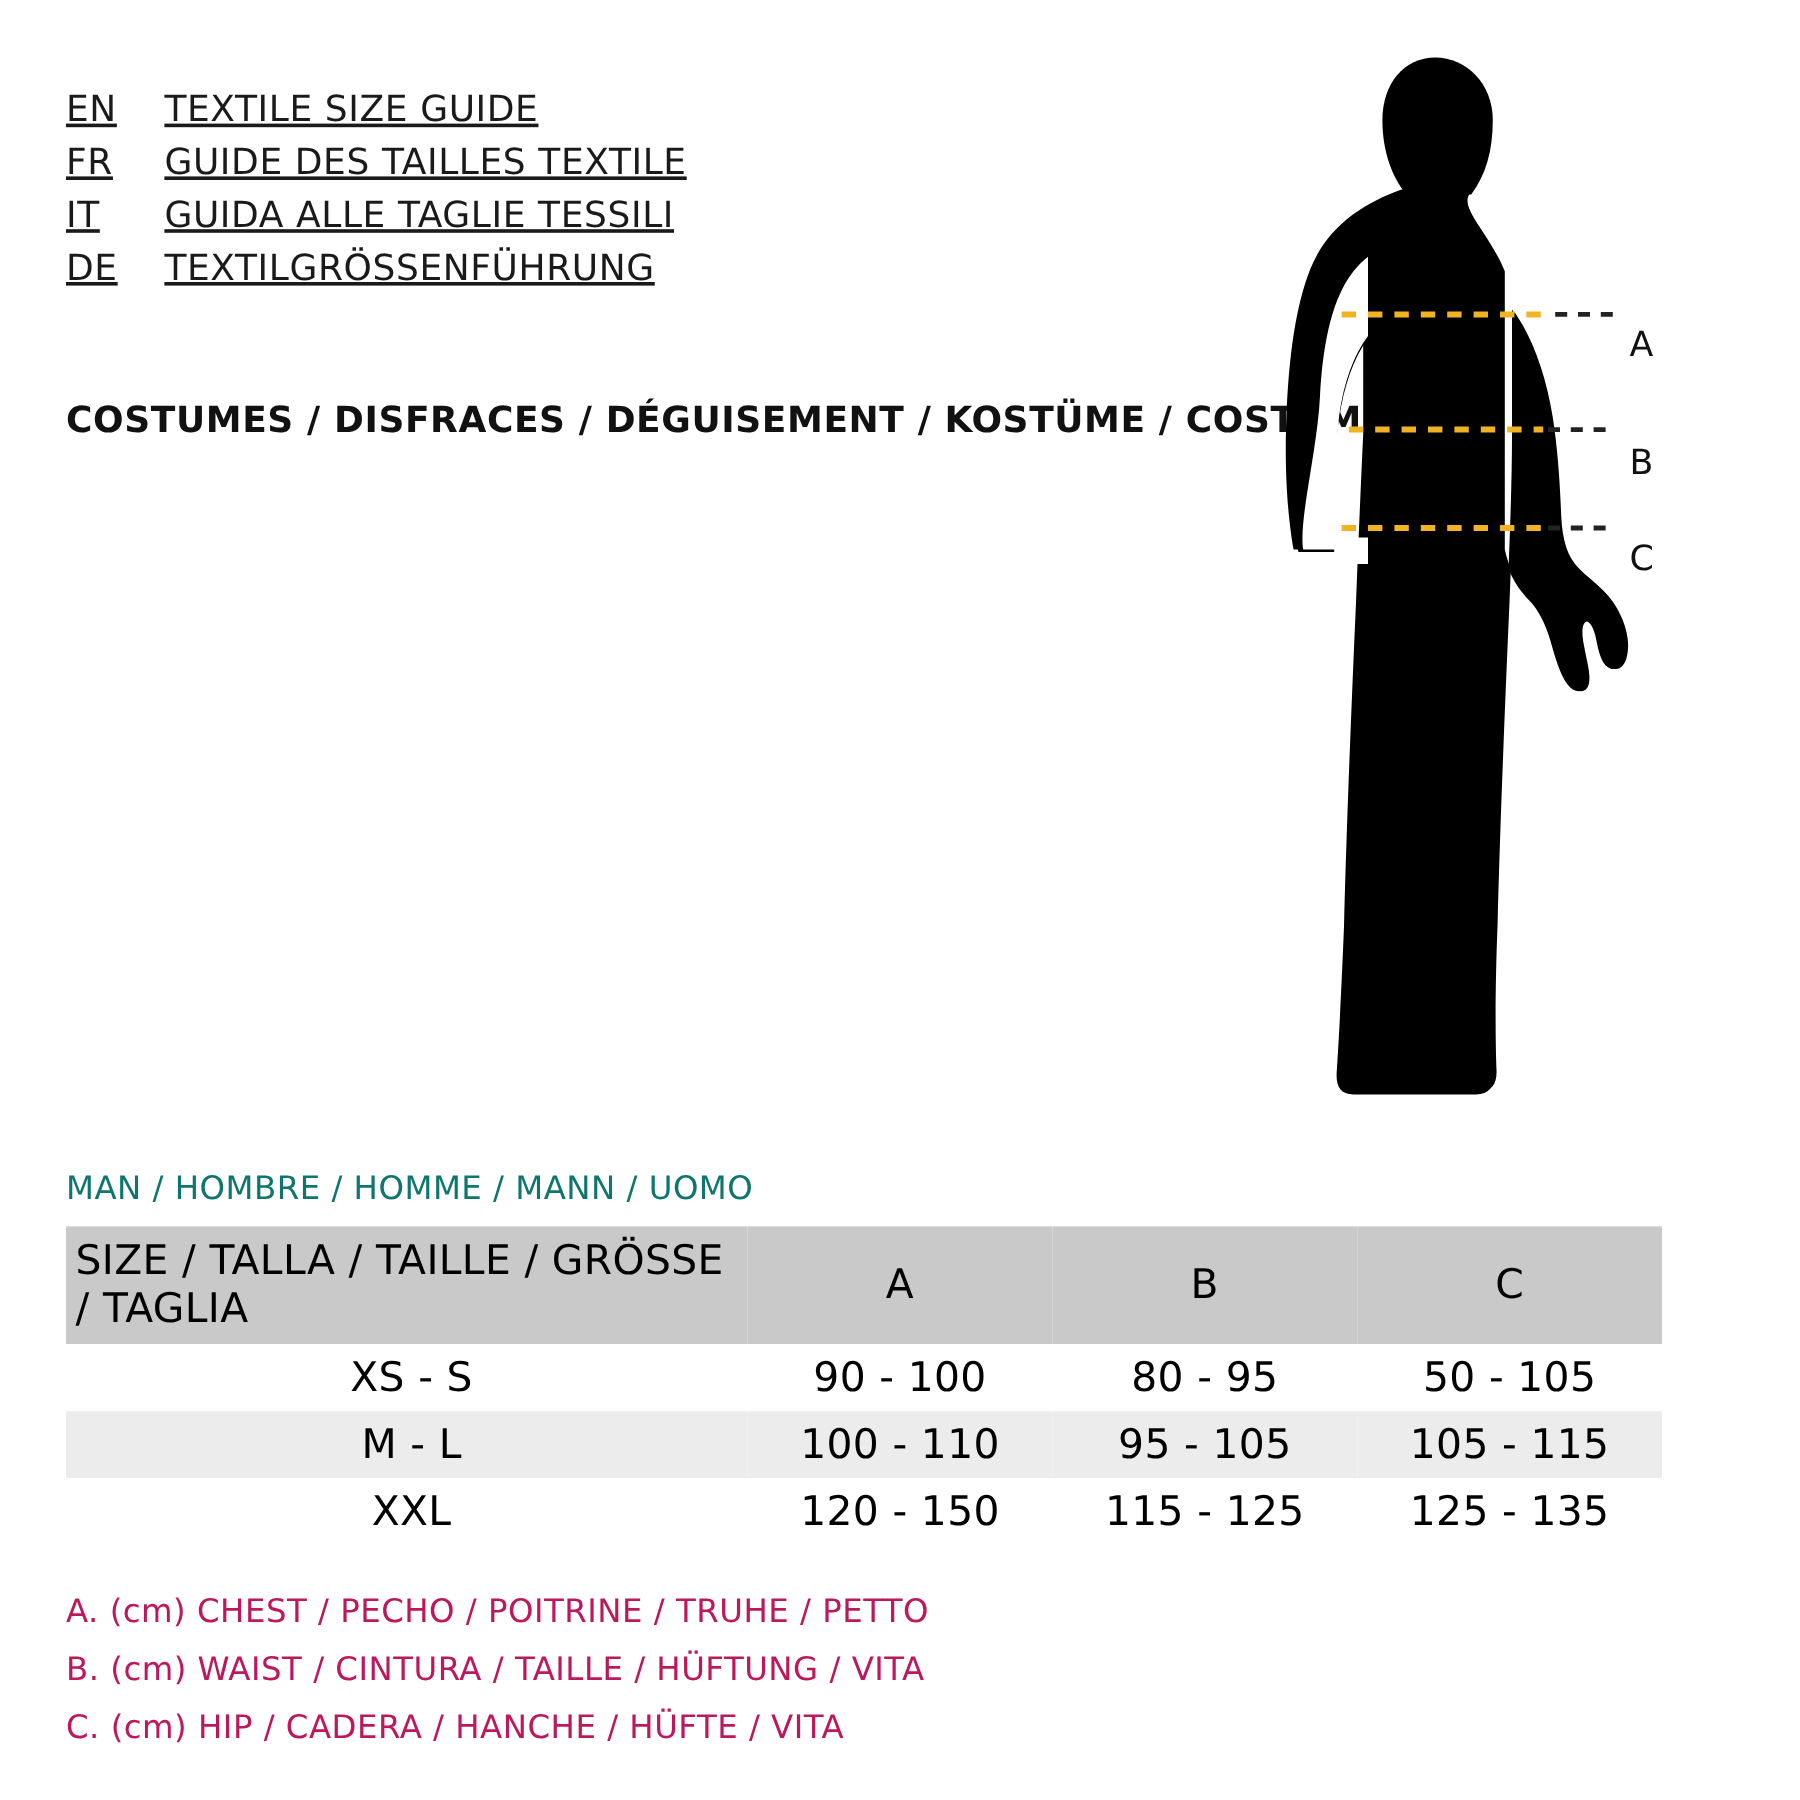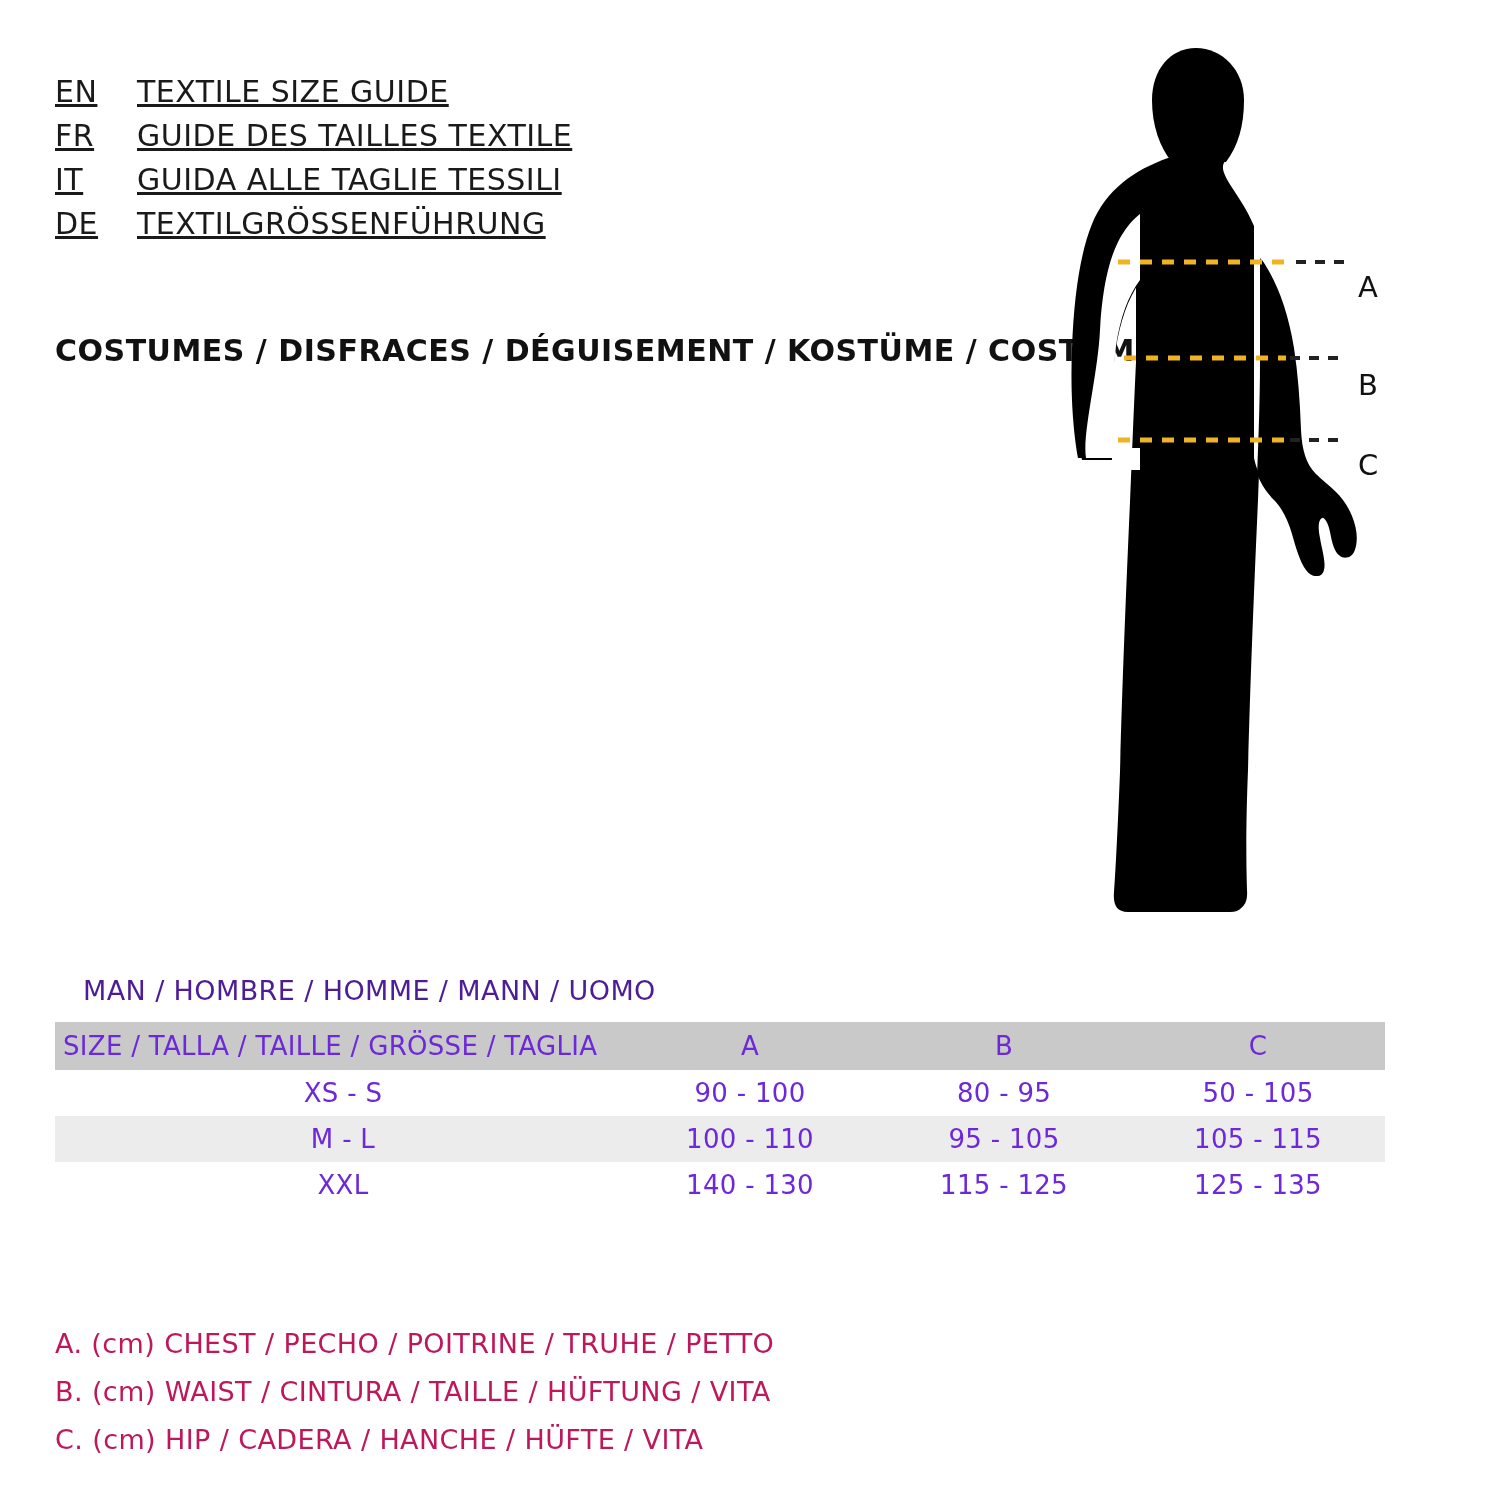--- a/index.html
+++ b/index.html
@@ -75,29 +75,28 @@
   
   #table-section {
     position: absolute;
     left: 55px;
     top: 975px;
     width: 1330px;
   }
   #table-caption {
     font-size: 27px;
     letter-spacing: 0.4px;
-    color: #4c1d95;
+    color: #0f766e;
     margin-bottom: 16px;
-    margin-left: 28px;
   }
   table {
     border-collapse: collapse;
     width: 1330px;
-    font-size: 26px;
-    color: #6d28d9;
+    font-size: 34px;
+    color: #000000;
   }
   thead th {
     background: #c9c9c9;
     font-weight: normal;
     padding: 9px 0;
     text-align: center;
     letter-spacing: 0.3px;
   }
   thead th.size-col {
     text-align: left;
@@ -291,21 +290,21 @@
         <td>50 - 105</td>
       </tr>
       <tr>
         <td class="size-col">M - L</td>
         <td>100 - 110</td>
         <td>95 - 105</td>
         <td>105 - 115</td>
       </tr>
       <tr>
         <td class="size-col">XXL</td>
-        <td>140 - 130</td>
+        <td>120 - 150</td>
         <td>115 - 125</td>
         <td>125 - 135</td>
       </tr>
     </tbody>
   </table>
 </div>
 
 <div id="legend">
   <div class="legend-row">A. (cm) CHEST / PECHO / POITRINE / TRUHE / PETTO</div>
   <div class="legend-row">B. (cm) WAIST / CINTURA / TAILLE / HÜFTUNG / VITA</div>

